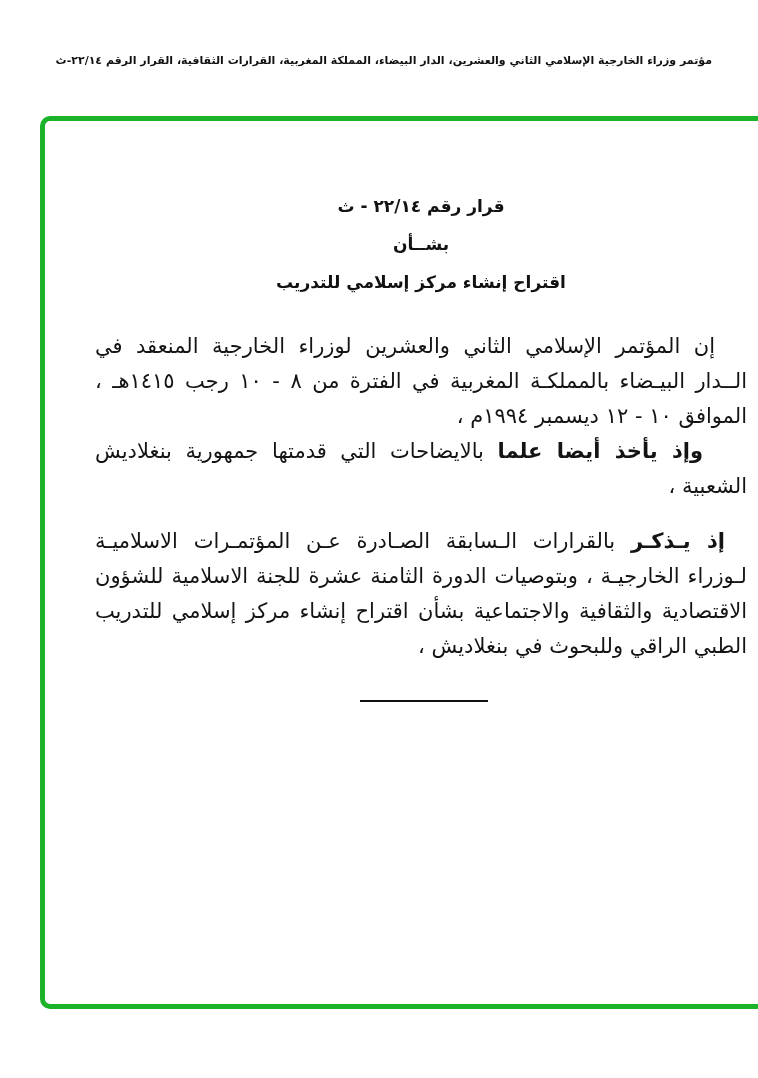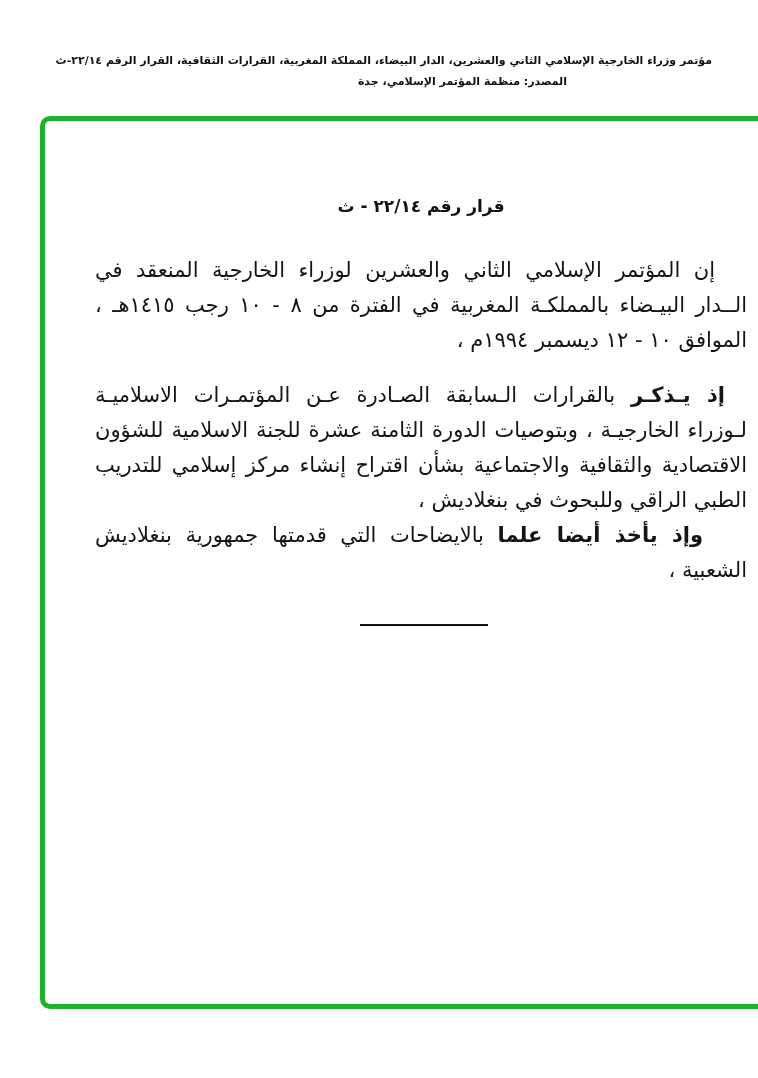--- a/index.html
+++ b/index.html
@@ -76,32 +76,33 @@
     border: 0;
     border-top: 2px solid #111;
     margin: 36px 259px 0 auto;
   }
 </style>
 </head>
 <body>
 
 <header class="doc-header">
   <div class="line1">مؤتمر وزراء الخارجية الإسلامي الثاني والعشرين، الدار البيضاء، المملكة المغربية، القرارات الثقافية، القرار الرقم ٢٢/١٤-ث</div>
-  <div class="line2">المصدر: منظمة المؤتمر الإسلامي، جدة</div>
 </header>
 
 <main class="frame" style="border-color: rgb(28, 179, 43);">
 
   <div class="title-block">
     <div>قرار رقم ٢٢/١٤ - ث</div>
+    <div>بشــأن</div>
+    <div>اقتراح إنشاء مركز إسلامي للتدريب</div>
   </div>
 
   <p class="para preamble"><span>إن المؤتمر الإسلامي الثاني والعشرين لوزراء الخارجية المنعقد  في الــدار البيـضاء بالمملكـة المغربية في الفترة من ٨ - ١٠ رجب ١٤١٥هـ ، الموافق ١٠ - ١٢ ديسمبر ١٩٩٤م ،</span></p>
 
+  <p class="para clause-2"><span class="lead">وإذ يأخذ أيضا علما</span><span> بالايضاحات التي قدمتها جمهورية بنغلاديش الشعبية ،</span></p>
+
   <p class="para clause-1"><span class="lead">إذ يـذكـر</span><span> بالقرارات الـسابقة الصـادرة عـن المؤتمـرات الاسلاميـة لـوزراء الخارجيـة ، وبتوصيات الدورة الثامنة عشرة للجنة الاسلامية للشؤون الاقتصادية والثقافية والاجتماعية بشأن اقتراح إنشاء مركز إسلامي للتدريب الطبي الراقي وللبحوث في بنغلاديش ،</span></p>
-
-  <p class="para clause-2"><span class="lead">وإذ يأخذ أيضا علما</span><span> بالايضاحات التي قدمتها جمهورية بنغلاديش الشعبية ،</span></p>
 
 
 
   <hr class="divider">
 
 </main>
 
 </body></html>

